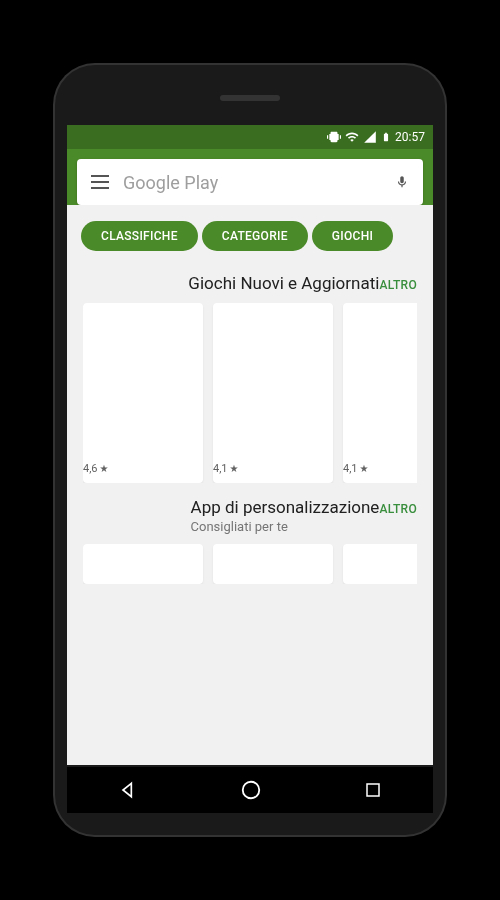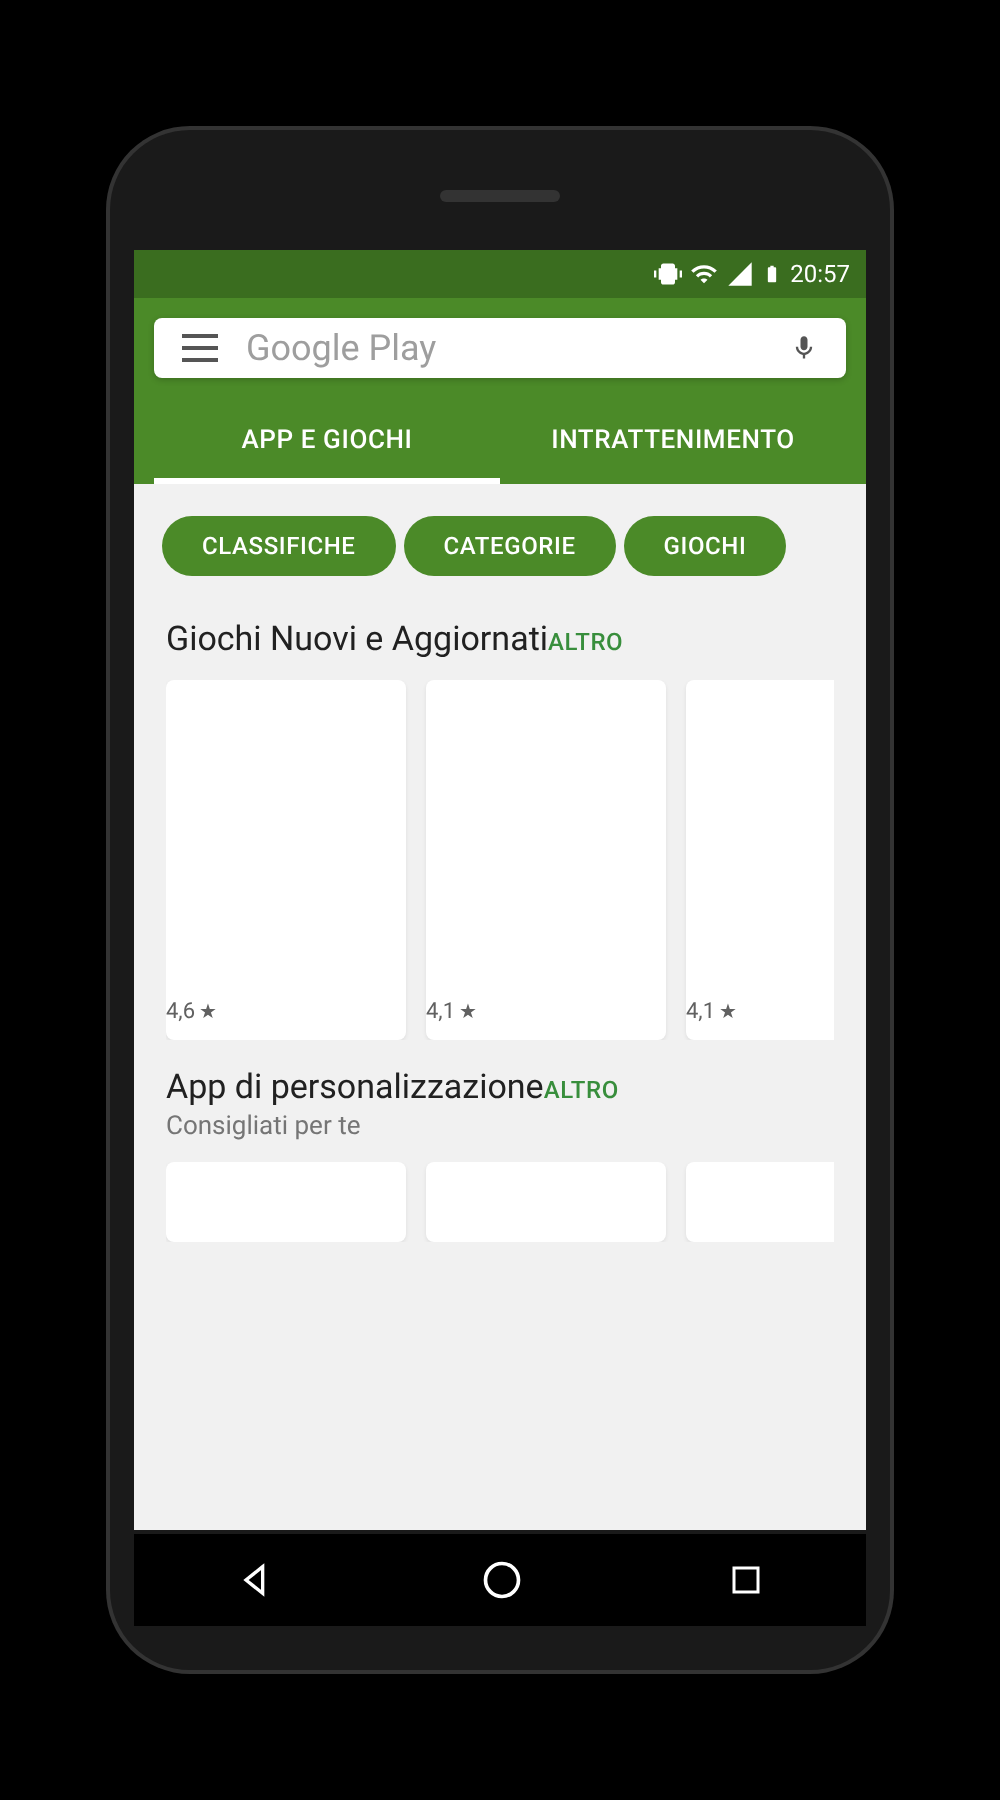--- a/index.html
+++ b/index.html
@@ -52,21 +52,21 @@
     font-size: 12px;
   }
   .status-bar svg { fill: #fff; }
   .header {
     background: #4b8a28;
     padding: 10px 10px 0 10px;
   }
   .search-bar {
     background: #fff;
     border-radius: 4px;
-    height: 30px;
+    height: 46px;
     display: flex;
     align-items: center;
     padding: 0 14px;
     gap: 14px;
     box-shadow: 0 1px 3px rgba(0,0,0,0.2);
   }
   .hamburger {
     width: 18px;
     display: flex;
     flex-direction: column;
@@ -126,21 +126,21 @@
     font-size: 12px;
     font-weight: 500;
     white-space: nowrap;
     letter-spacing: 0.3px;
   }
   .section {
     padding: 6px 16px 0 16px;
   }
   .section-header {
     display: flex;
-    justify-content: flex-start;
+    justify-content: flex-end;
     align-items: baseline;
     margin-bottom: 10px;
   }
   .section-title {
     font-size: 17px;
     color: #212121;
     font-weight: 400;
   }
   .section-sub {
     font-size: 13px;
@@ -223,24 +223,20 @@
         <div class="hamburger">
           <span></span>
             <span></span>
             <span></span>
         </div>
         <div class="search-text">Google Play</div>
         <svg class="mic" viewBox="0 0 24 24" fill="#555">
             <path d="M12 14c1.66 0 3-1.34 3-3V5c0-1.66-1.34-3-3-3S9 3.34 9 5v6c0 1.66 1.34 3 3 3zm5-3c0 2.76-2.24 5-5 5s-5-2.24-5-5H5c0 3.53 2.61 6.43 6 6.92V21h2v-3.08c3.39-.49 6-3.39 6-6.92h-2z"></path>
           </svg>
       </div>
-      <div class="tabs">
-        <div class="tab active">APP E GIOCHI</div>
-        <div class="tab">INTRATTENIMENTO</div>
-      </div>
     </div>
 
     <div class="content">
       <div class="chips">
         <div class="chip">CLASSIFICHE</div>
         <div class="chip">CATEGORIE</div>
         <div class="chip">GIOCHI</div>
       </div>
 
       <div class="section">

